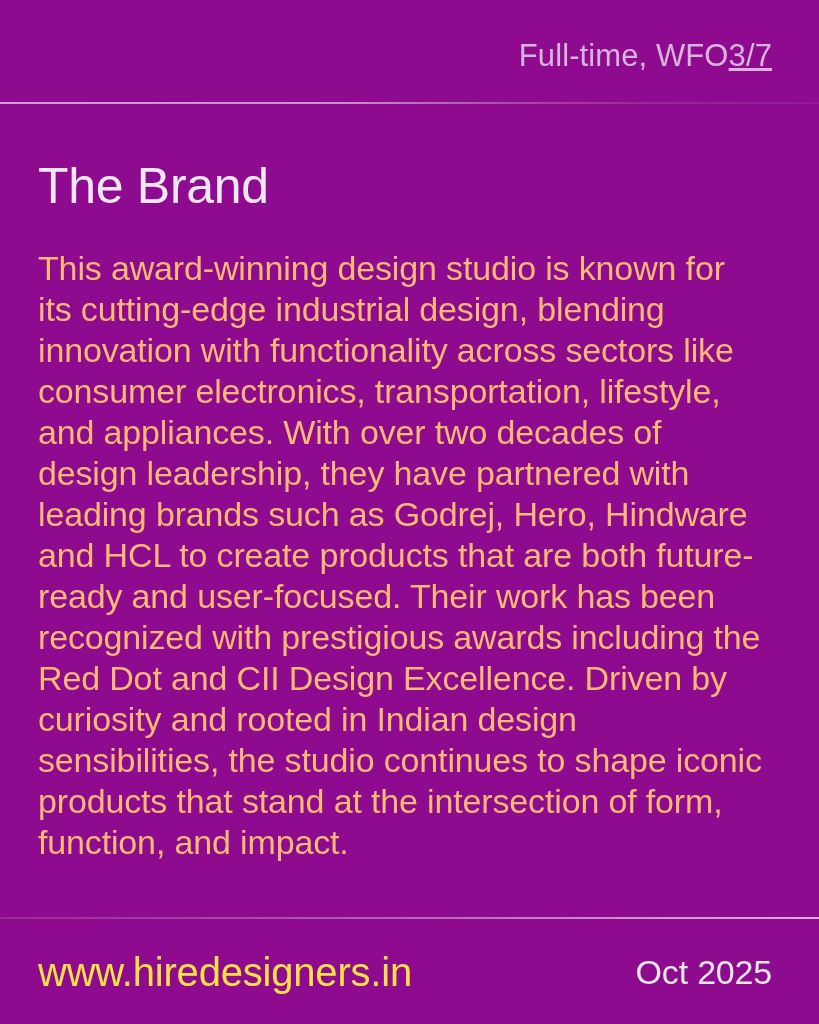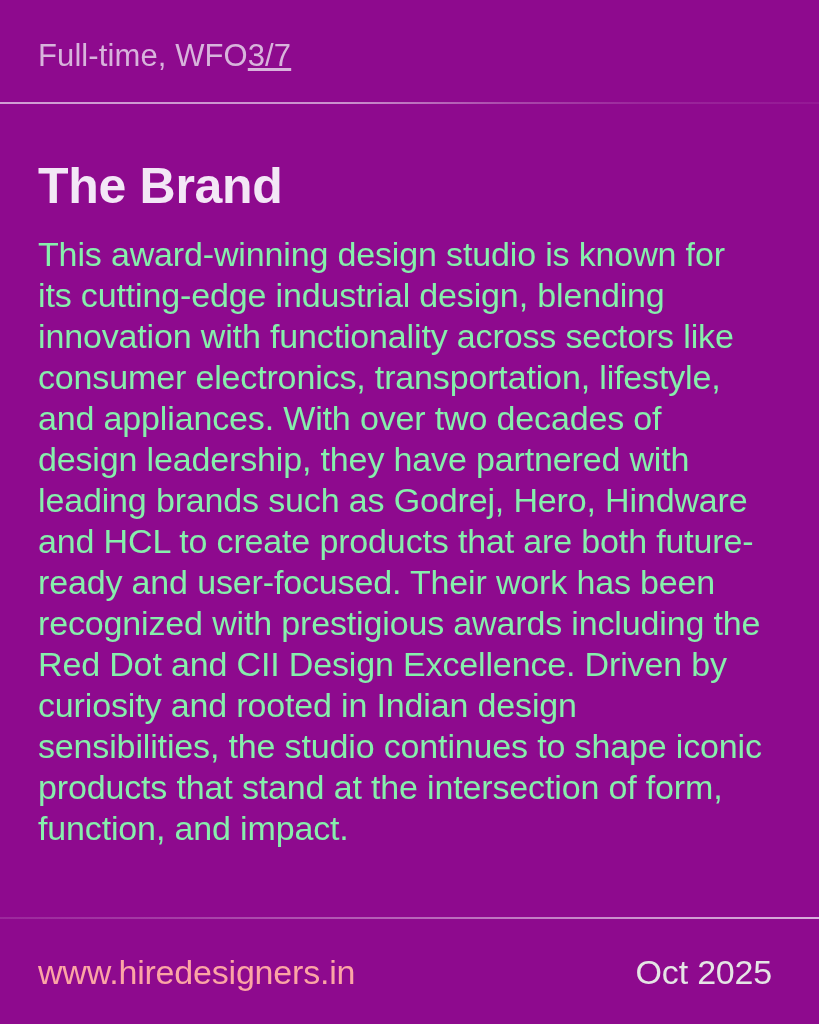--- a/index.html
+++ b/index.html
@@ -25,21 +25,21 @@
     display: flex;
     flex-direction: column;
   }
 
   
   .slide-header {
     height: 102px;
     flex: 0 0 102px;
     display: flex;
     align-items: center;
-    justify-content: flex-start;
+    justify-content: flex-end;
     padding: 8px 47px 0 38px;
   }
 
   .header-meta {
     font-size: 31px;
     line-height: 1;
     color: #d8b4dc;
     letter-spacing: 0.1px;
     white-space: nowrap;
   }
@@ -83,49 +83,49 @@
     flex: 1 1 auto;
     padding: 56px 54px 0 38px;
     display: flex;
     flex-direction: column;
     overflow: hidden;
   }
 
   .slide-title {
     font-size: 50px;
     line-height: 1.04;
-    font-weight: 700;
+    font-weight: 400;
     color: #f3e7f6;
     letter-spacing: -0.3px;
-    margin-bottom: 22px;
+    margin-bottom: 36px;
   }
 
   .slide-paragraph {
     font-size: 34px;
     line-height: 41px;
     font-weight: 400;
-    color: #86efac;
+    color: #fdba74;
     letter-spacing: -0.15px;
     max-width: 740px;
   }
 
   
   .slide-footer {
     height: 105px;
     flex: 0 0 105px;
     display: flex;
     align-items: center;
     justify-content: space-between;
     padding: 0 47px 0 38px;
   }
 
   .footer-url {
-    font-size: 34px;
+    font-size: 40px;
     line-height: 1;
-    color: #fca5a5;
+    color: #fde047;
     letter-spacing: -0.2px;
     white-space: nowrap;
     text-decoration: none;
   }
 
   .footer-date {
     font-size: 34px;
     line-height: 1;
     color: #e5e5e5;
     letter-spacing: -0.2px;

